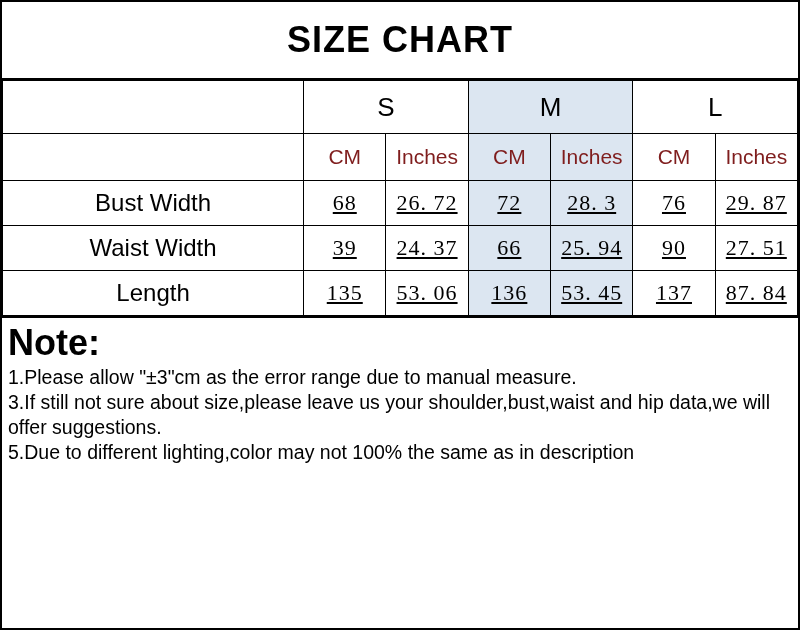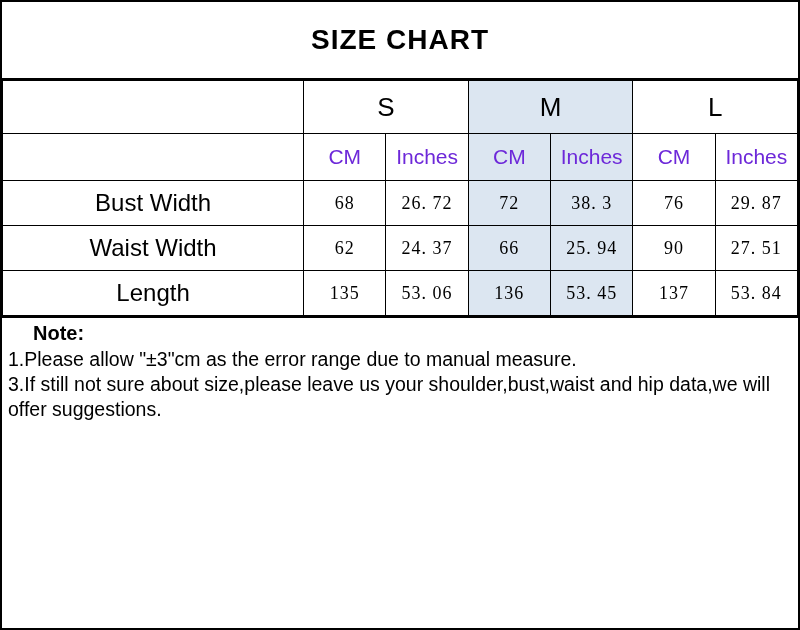--- a/index.html
+++ b/index.html
@@ -26,21 +26,21 @@
   
   .title-bar {
     height: 78px;
     border-bottom: 2px solid #000;
     display: flex;
     align-items: center;
     justify-content: center;
     box-sizing: border-box;
   }
   .title-bar .title {
-    font-size: 28px;
+    font-size: 36px;
     font-weight: bold;
     letter-spacing: 1px;
     font-family: "Liberation Sans", sans-serif;
   }
   
   .chart-wrap {
     flex: 0 0 auto;
   }
   table.size-chart {
     width: 100%;
@@ -61,56 +61,56 @@
   tr.size-row td { height: 52px; }
   tr.unit-row td { height: 46px; }
   tr.data-row td { height: 44px; }
 
   .size-letter {
     font-size: 26px;
     font-weight: bold;
     font-family: "Liberation Sans", sans-serif;
   }
   .unit-cell {
-    color: #6d28d9;
+    color: #7f1d1d;
     font-size: 21px;
     font-weight: bold;
     font-family: "Liberation Sans", sans-serif;
   }
   .row-label {
     font-size: 24px;
     font-weight: bold;
     font-family: "Liberation Sans", sans-serif;
   }
   .data-cell {
-    font-size: 18px;
+    font-size: 22px;
     font-family: "Liberation Serif", serif;
     letter-spacing: 1px;
+    text-decoration: underline;
   }
   .highlight { background: #dce6f1; }
   .blank-cell { border-left: 1px solid #000; }
 
   
   .corner { background: #fff; }
 
   
   .note {
     flex: 1 1 auto;
     border-top: 2px solid #000;
     box-sizing: border-box;
     padding: 4px 6px 0 6px;
     overflow: hidden;
   }
   .note-title {
-    font-size: 20px;
+    font-size: 36px;
     font-weight: bold;
     line-height: 1.15;
     margin-bottom: 2px;
     font-family: "Liberation Sans", sans-serif;
-    margin-left: 25px;
   }
   .note-line {
     font-size: 19.5px;
     line-height: 1.28;
     font-family: "Liberation Sans", sans-serif;
     white-space: pre-wrap;
   }
 </style>
 </head>
 <body>
@@ -148,48 +148,49 @@
           <td class="unit-cell highlight">Inches</td>
           <td class="unit-cell">CM</td>
           <td class="unit-cell">Inches</td>
         </tr>
 
         <tr class="data-row">
           <td class="row-label">Bust Width</td>
           <td class="data-cell">68</td>
           <td class="data-cell">26. 72</td>
           <td class="data-cell highlight">72</td>
-          <td class="data-cell highlight">38. 3</td>
+          <td class="data-cell highlight">28. 3</td>
           <td class="data-cell">76</td>
           <td class="data-cell">29. 87</td>
         </tr>
 
         <tr class="data-row">
           <td class="row-label">Waist Width</td>
-          <td class="data-cell">62</td>
+          <td class="data-cell">39</td>
           <td class="data-cell">24. 37</td>
           <td class="data-cell highlight">66</td>
           <td class="data-cell highlight">25. 94</td>
           <td class="data-cell">90</td>
           <td class="data-cell">27. 51</td>
         </tr>
 
 
         <tr class="data-row">
           <td class="row-label">Length</td>
           <td class="data-cell">135</td>
           <td class="data-cell">53. 06</td>
           <td class="data-cell highlight">136</td>
           <td class="data-cell highlight">53. 45</td>
           <td class="data-cell">137</td>
-          <td class="data-cell">53. 84</td>
+          <td class="data-cell">87. 84</td>
         </tr>
       </tbody>
     </table>
   </div>
 
   <div class="note">
     <div class="note-title">Note:</div>
     <div class="note-line">1.Please allow "±3"cm as the error range due to manual measure.</div>
     <div class="note-line">3.If still not sure about size,please leave us your shoulder,bust,waist and hip data,we will offer suggestions.</div>
+    <div class="note-line">5.Due to different lighting,color may not 100% the same as in description</div>
   </div>
 
 </div>
 
 </body></html>

